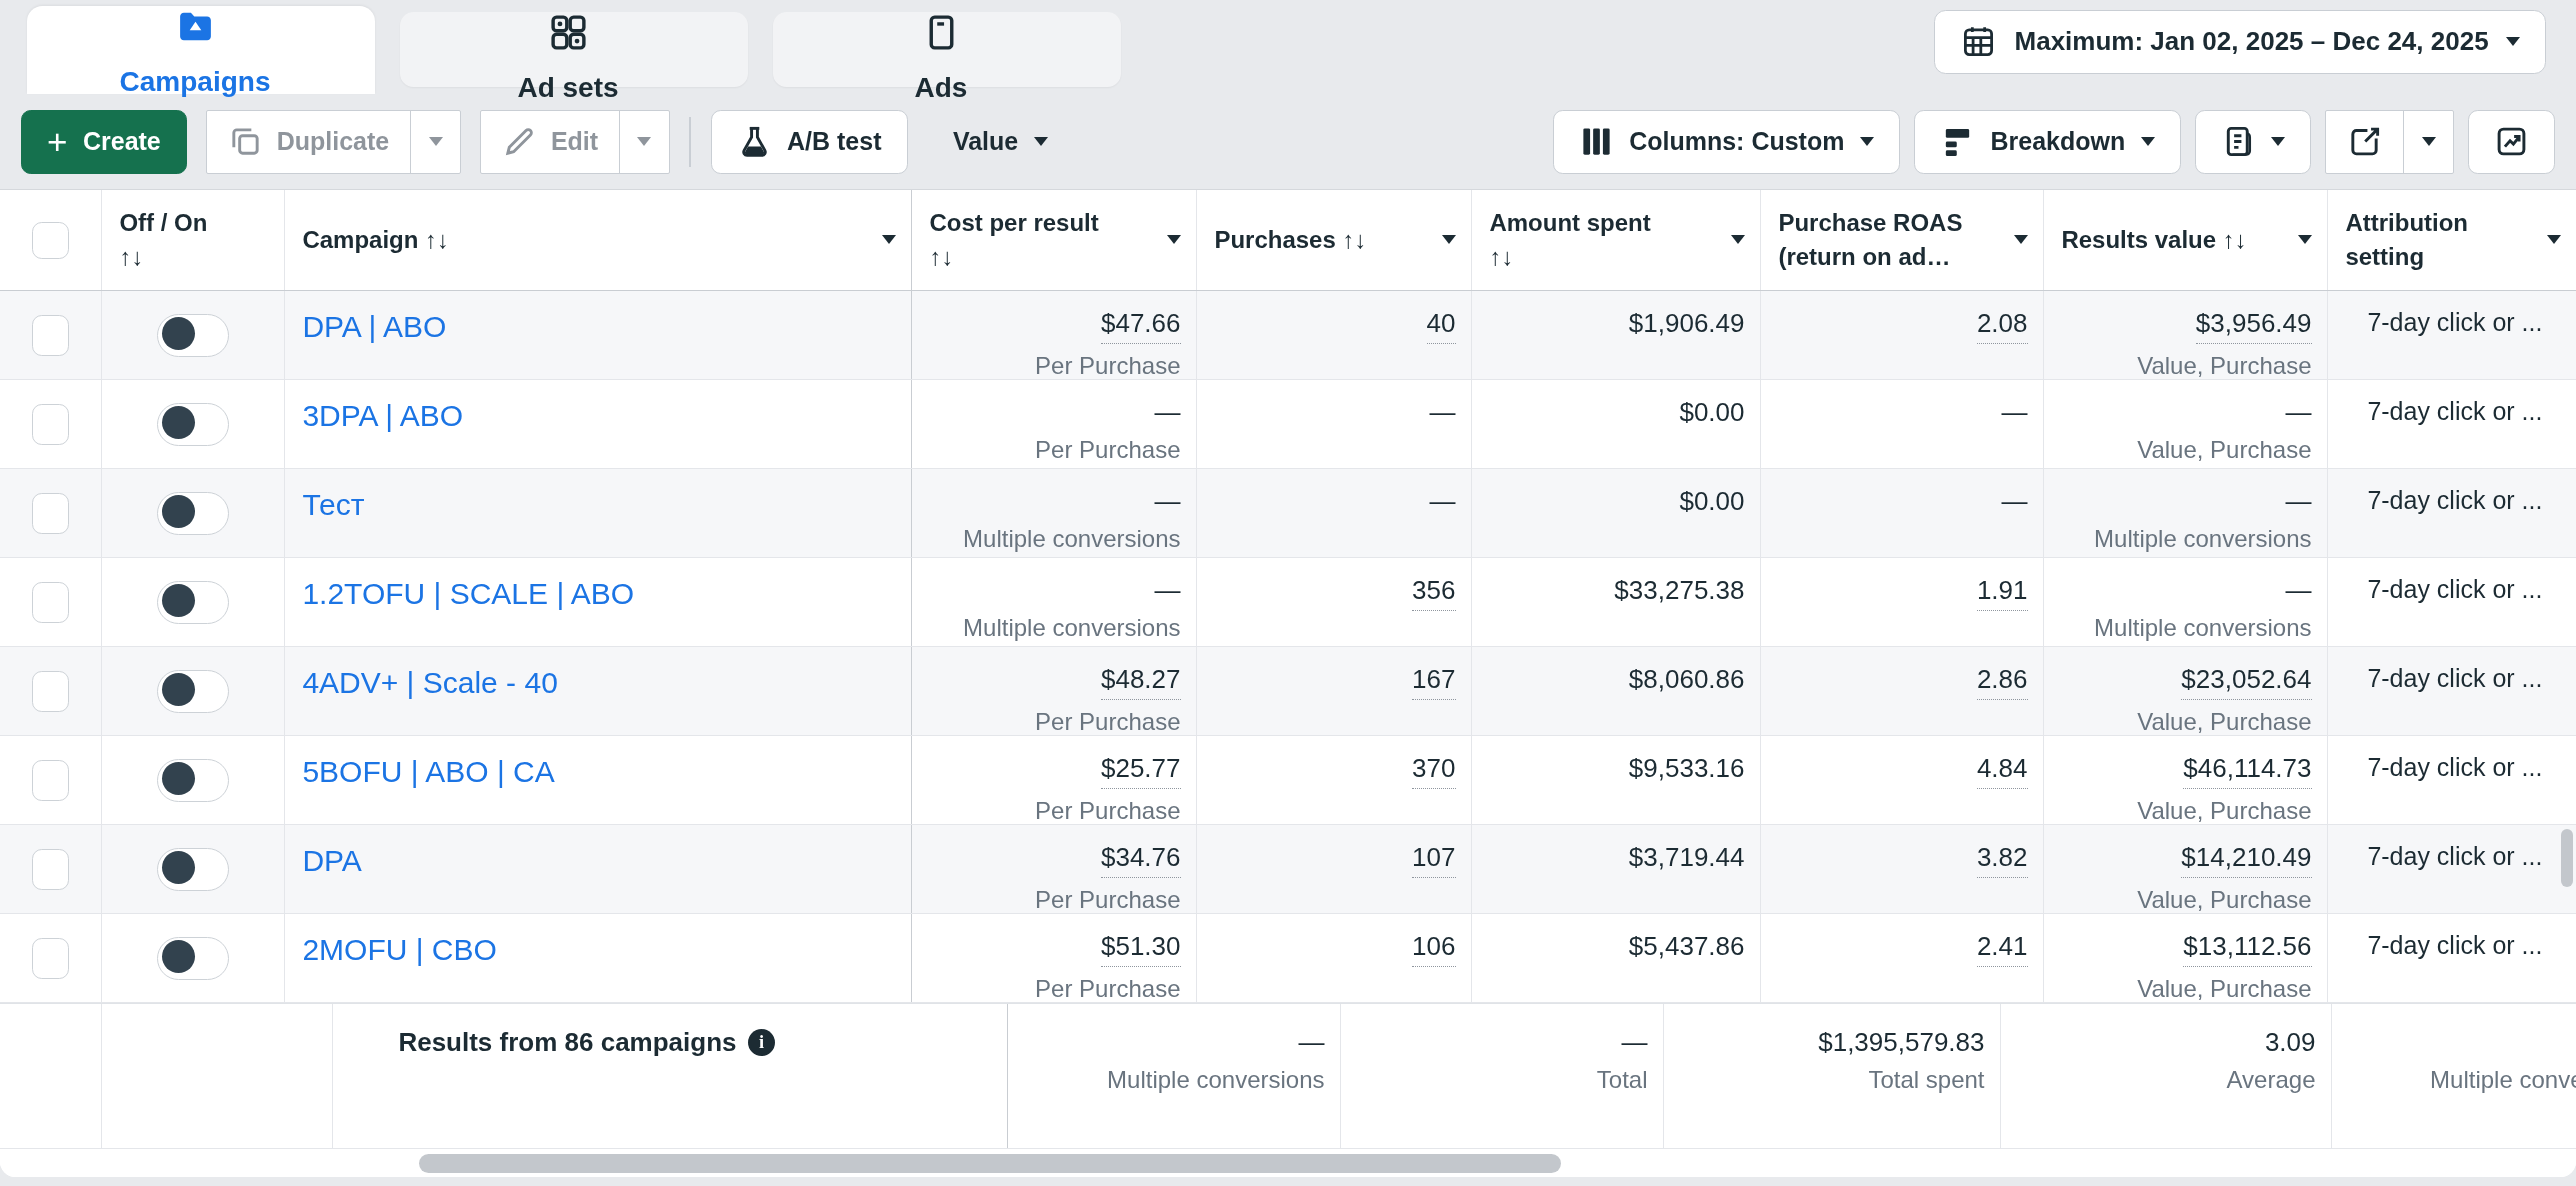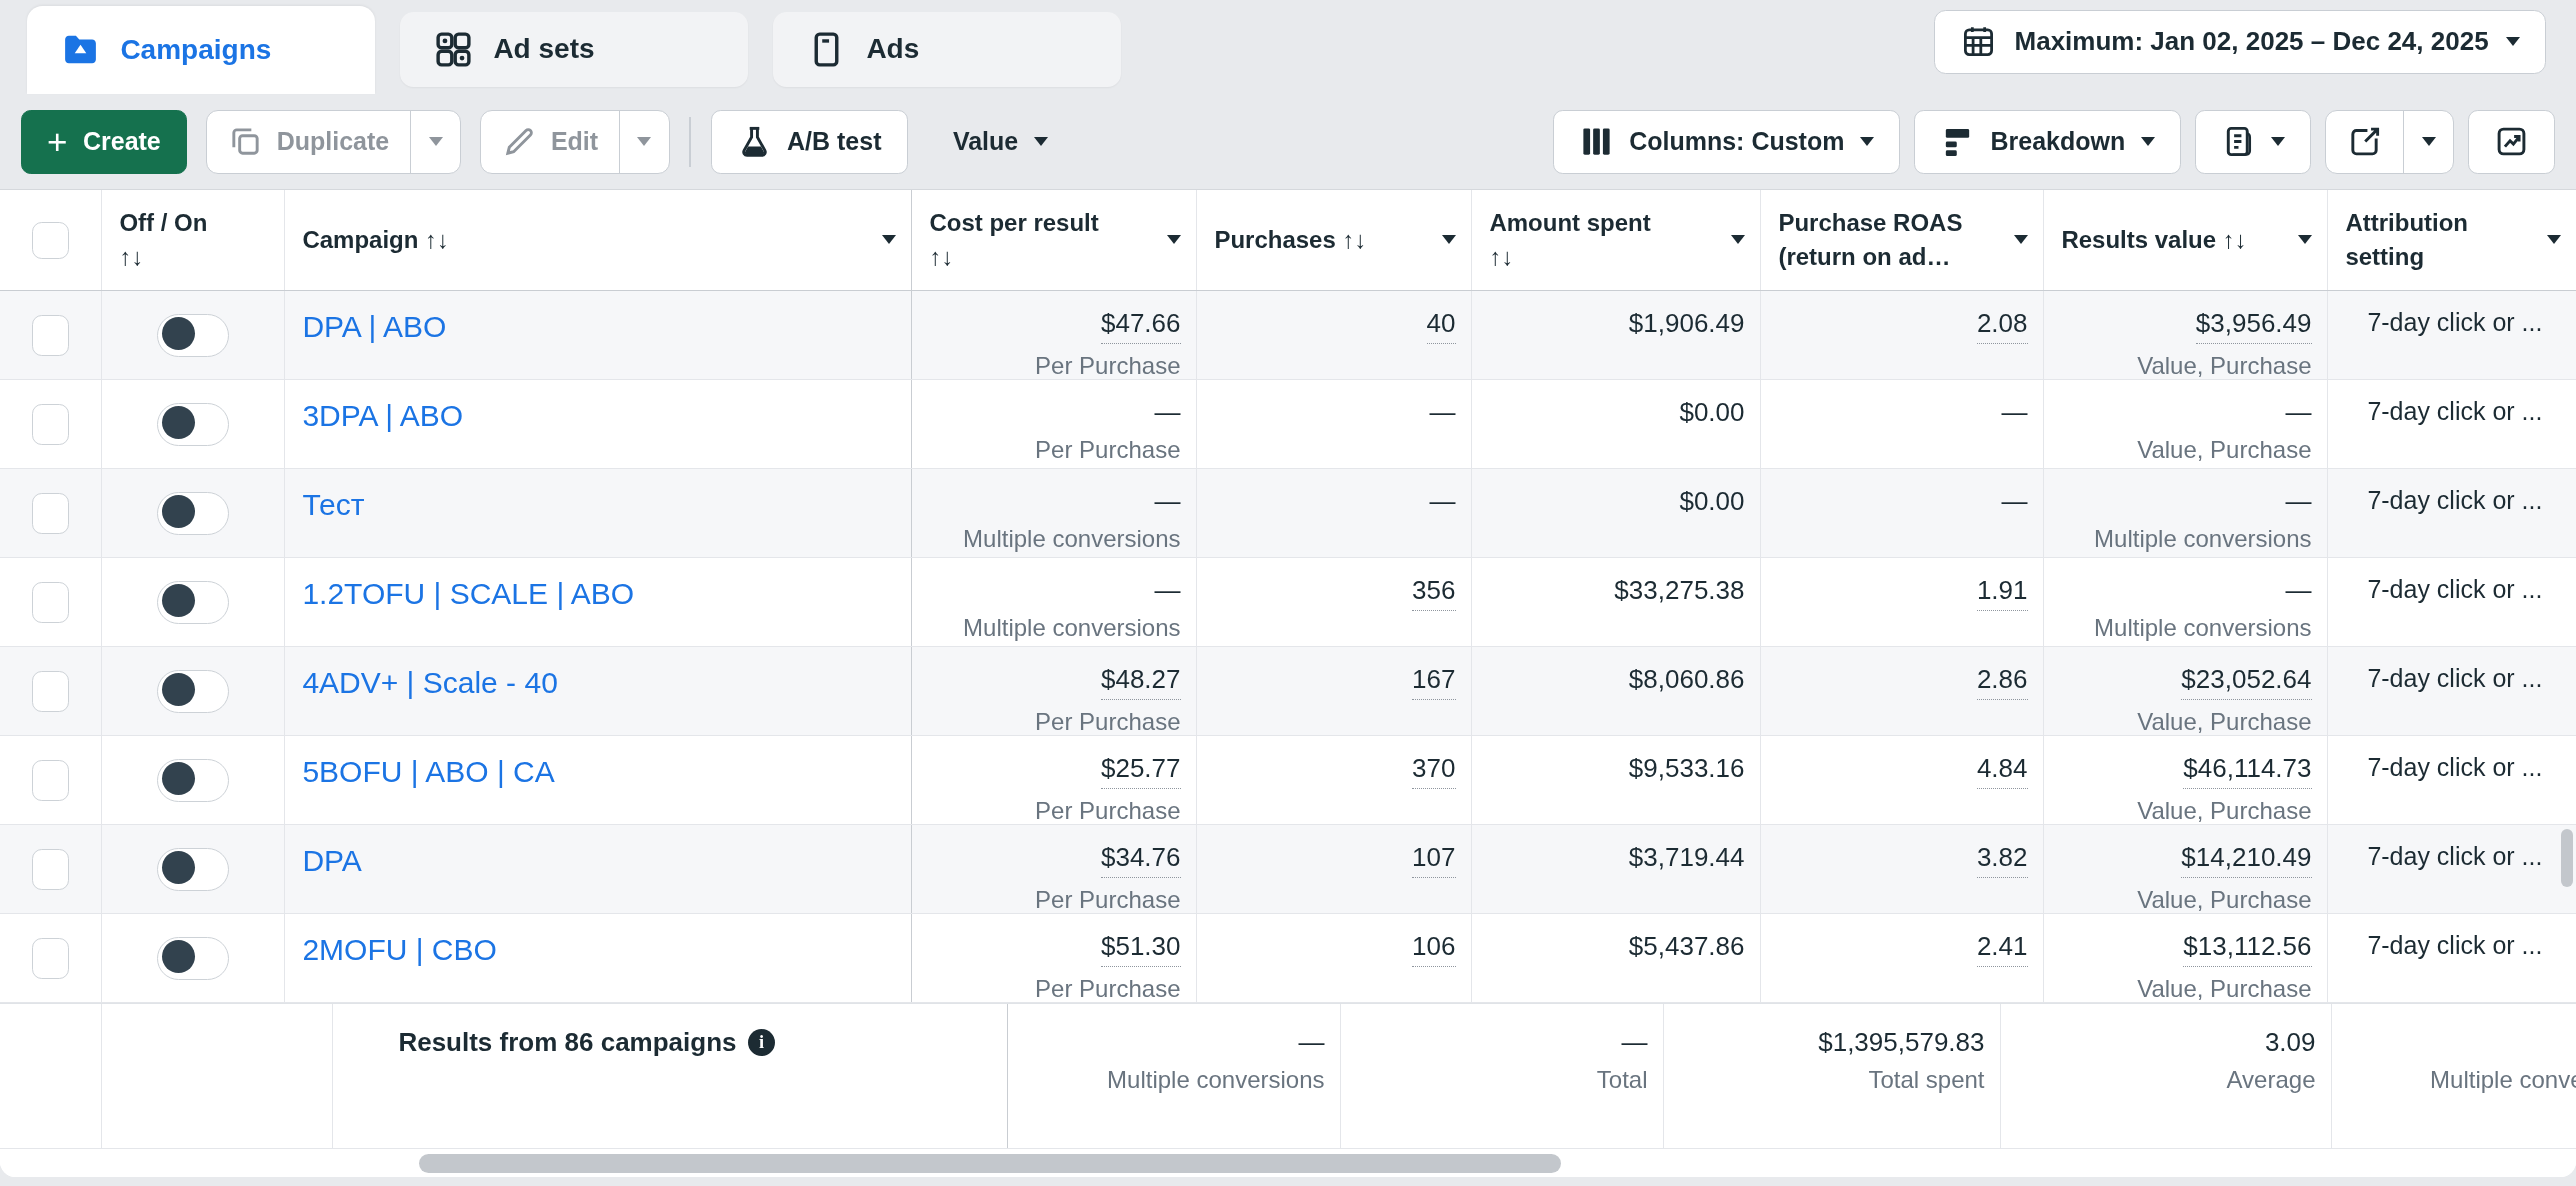--- a/index.html
+++ b/index.html
@@ -12,20 +12,21 @@
   }
   
   .tabbar { height: 94px; display: flex; align-items: flex-start; padding-left: 27px; position: relative; }
   .tab {
     display: flex; align-items: center; gap: 19.4px;
     padding: 0 45px 0 33px; cursor: pointer;
     font-size: 28px; font-weight: 600; color: var(--dark);
     background: #f2f3f5; border-radius: 13.5px; height: 75px; margin-top: 11.6px; margin-right: 25px;
     box-shadow: 0 1px 1.9px rgba(0,0,0,.05);
     min-width: 348px;
+    flex-direction: column;
   }
   .tab.active {
     background: #ffffff; color: var(--accent); font-weight: 700;
     border-radius: 15.5px 15.5px 0 0; height: 88px; margin-top: 5.8px;
     box-shadow: 0 -1px 2.9px rgba(0,0,0,.06);
   }
   .tab svg { width: 41px; height: 41px; flex: 0 0 auto; }
   .date-btn {
     position: absolute; right: 30px; top: 9.7px; height: 64px;
     display: flex; align-items: center; gap: 17.4px; padding: 0 25px;
@@ -38,21 +39,21 @@
   .toolbar { height: 95px; display: flex; align-items: center; padding: 0 21px; gap: 19.4px; }
   .btn {
     display: inline-flex; align-items: center; gap: 15.5px; height: 64px;
     padding: 0 25px; border-radius: 9.7px; font-size: 25px; font-weight: 600;
     border: 1.9px solid #c9ced4; background: #fff; color: var(--dark); cursor: pointer;
     font-family: inherit; white-space: nowrap;
   }
   .btn.green { background: var(--green, #15714e); border-color: var(--green, #15714e); color: #fff; }
   .btn.green .plus { font-size: 35px; font-weight: 400; line-height: 1; }
   .btn.ghost { border-color: transparent; background: transparent; }
-  .split { display: inline-flex; height: 64px; border: 1.9px solid #c9ced4; border-radius: 12px; background: #fff; overflow: hidden; }
+  .split { display: inline-flex; height: 64px; border: 1.9px solid #c9ced4; border-radius: 2px; background: #fff; overflow: hidden; }
   .split > button {
     display: inline-flex; align-items: center; gap: 13.5px; padding: 0 21px;
     background: transparent; border: none; font-size: 25px; font-weight: 600;
     color: var(--dark); cursor: pointer; font-family: inherit;
   }
   .split > button + button { border-left: 1.9px solid #c9ced4; padding: 0 17.4px; }
   .split.disabled > button { color: #8f959c; }
   .split.disabled svg { stroke: #8f959c; }
   .caret { width: 0; height: 0; border-left: 9.7px solid transparent; border-right: 9.7px solid transparent; border-top: 11.6px solid currentColor; display: inline-block; }
   .caret.sm { border-left-width: 7.7px; border-right-width: 7.7px; border-top-width: 9.7px; }

